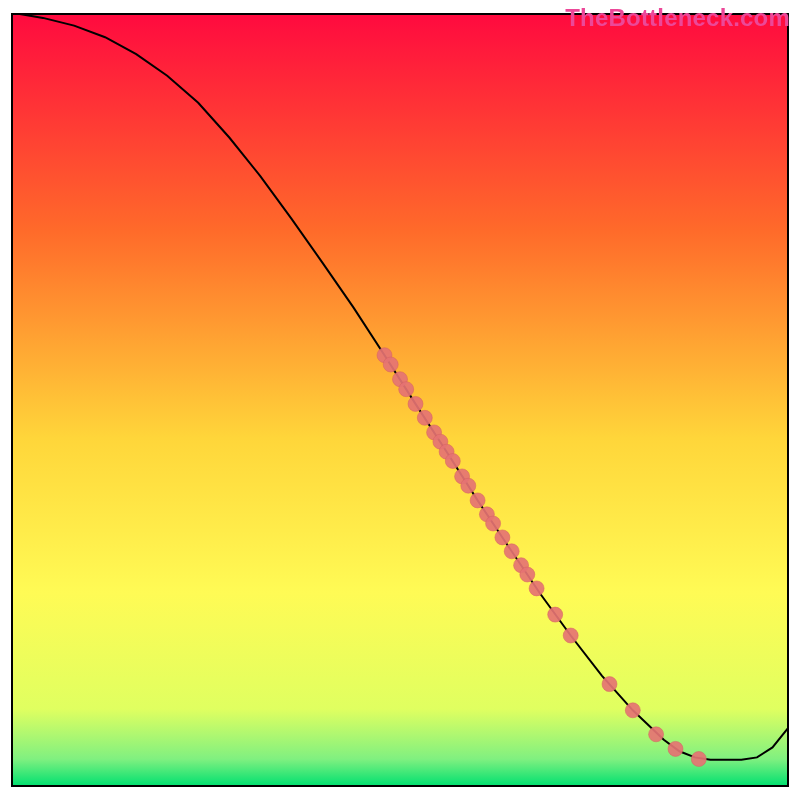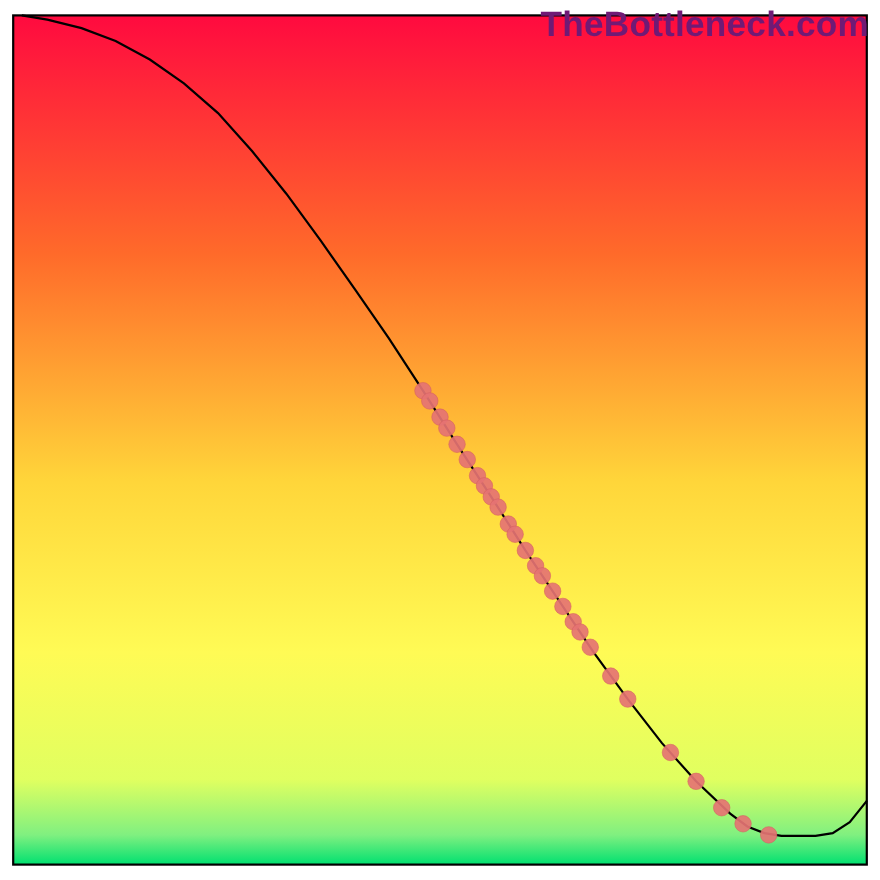--- a/index.html
+++ b/index.html
@@ -12,23 +12,23 @@
   }
   .chart-container {
     position: relative;
     width: 800px;
     height: 800px;
   }
   .watermark {
     position: absolute;
     top: 4px;
     right: 10px;
-    font-size: 32px;
+    font-size: 24px;
     font-weight: 600;
-    color: #701a75;
+    color: #ec4899;
     letter-spacing: 0.2px;
     z-index: 10;
     pointer-events: none;
   }
   svg {
     display: block;
   }
 </style>
 </head>
 <body>

